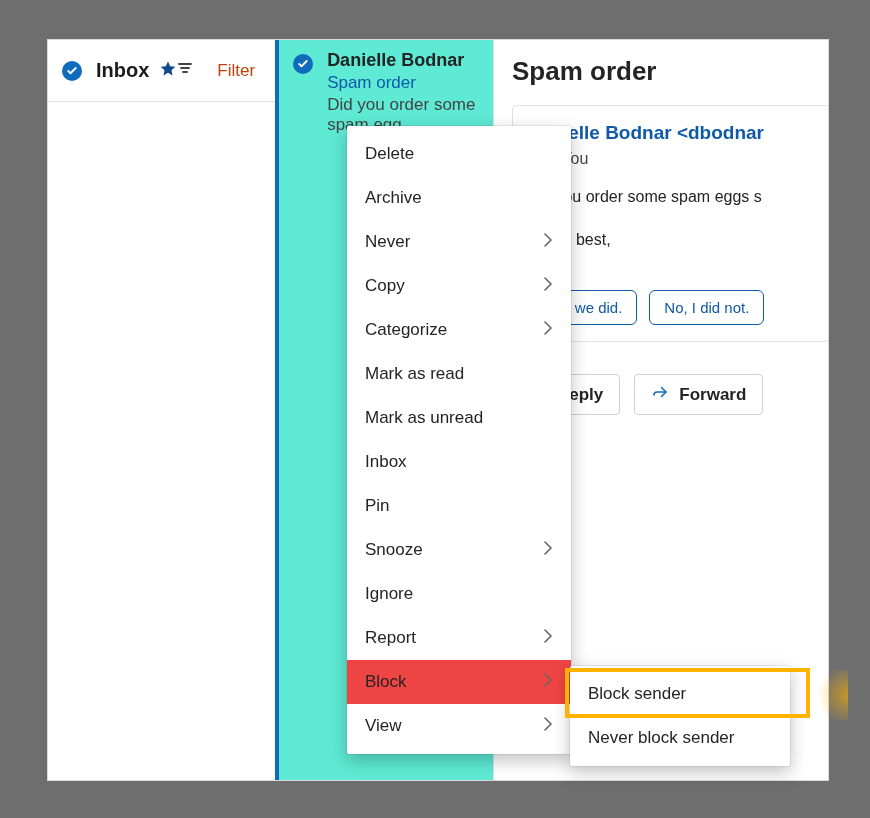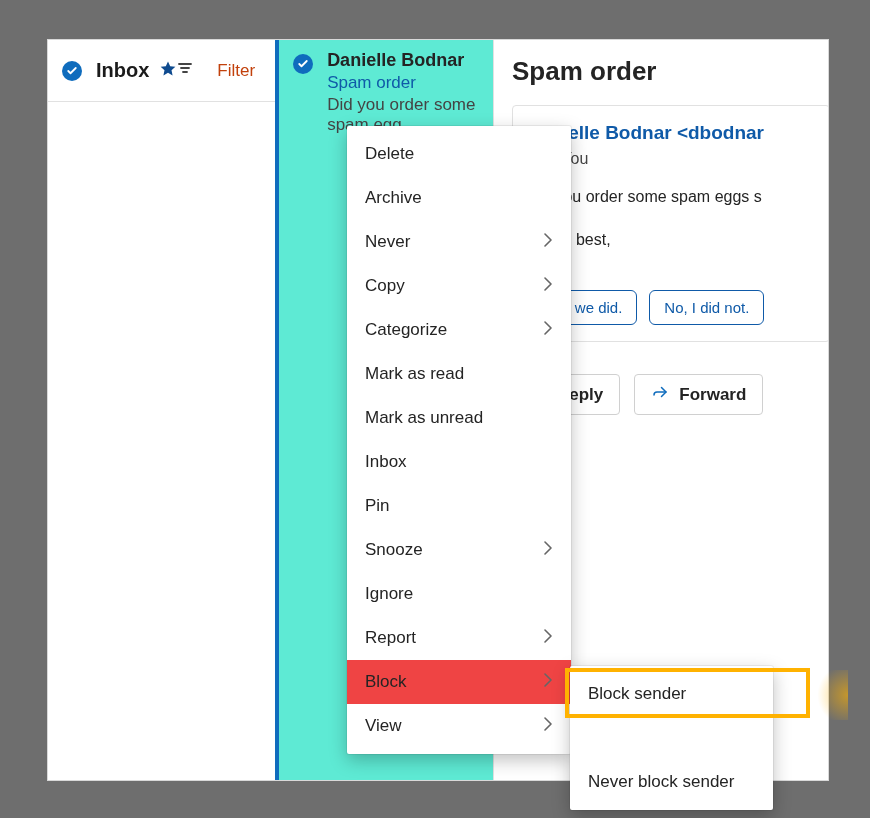--- a/index.html
+++ b/index.html
@@ -177,29 +177,28 @@
   }
   .ctx-item.highlight { background: #ef4444; }
   .chev { color: #666; }
   .chev svg { width: 10px; height: 14px; }
 
   
   .sub-menu {
     position: absolute;
     left: 570px;
     top: 666px;
-    width: 203px;
+    width: 220px;
     background: #fff;
     box-shadow: 0 6px 18px rgba(0,0,0,0.25), 0 0 0 1px rgba(0,0,0,0.06);
     border-radius: 2px;
     display: flex;
     flex-direction: column;
     padding: 6px 0;
     z-index: 60;
-    gap: 44px;
   }
   .sub-item {
     padding: 12px 18px;
     font-size: 17px;
     color: #242424;
     cursor: pointer;
   }
   .highlight-box {
     position: absolute;
     left: 565px;

